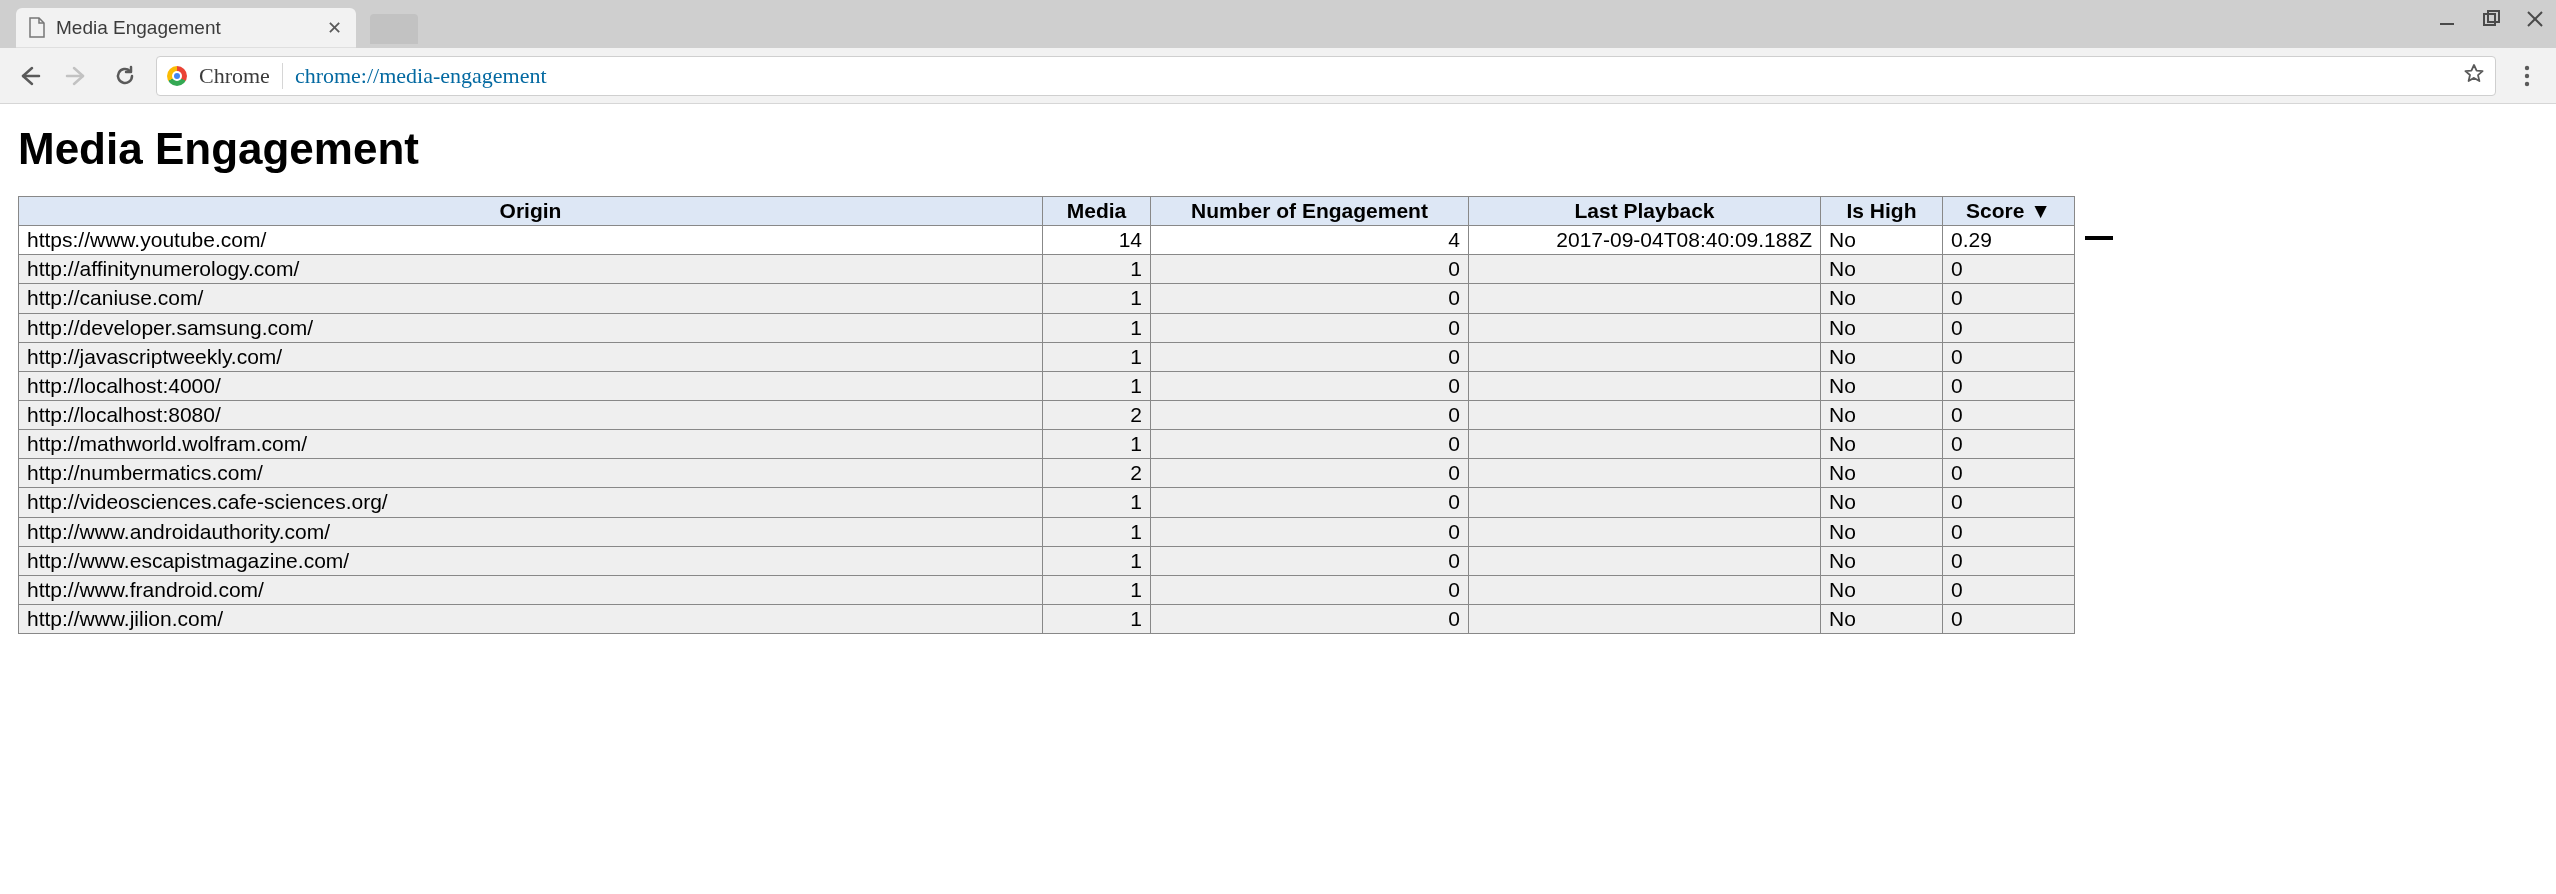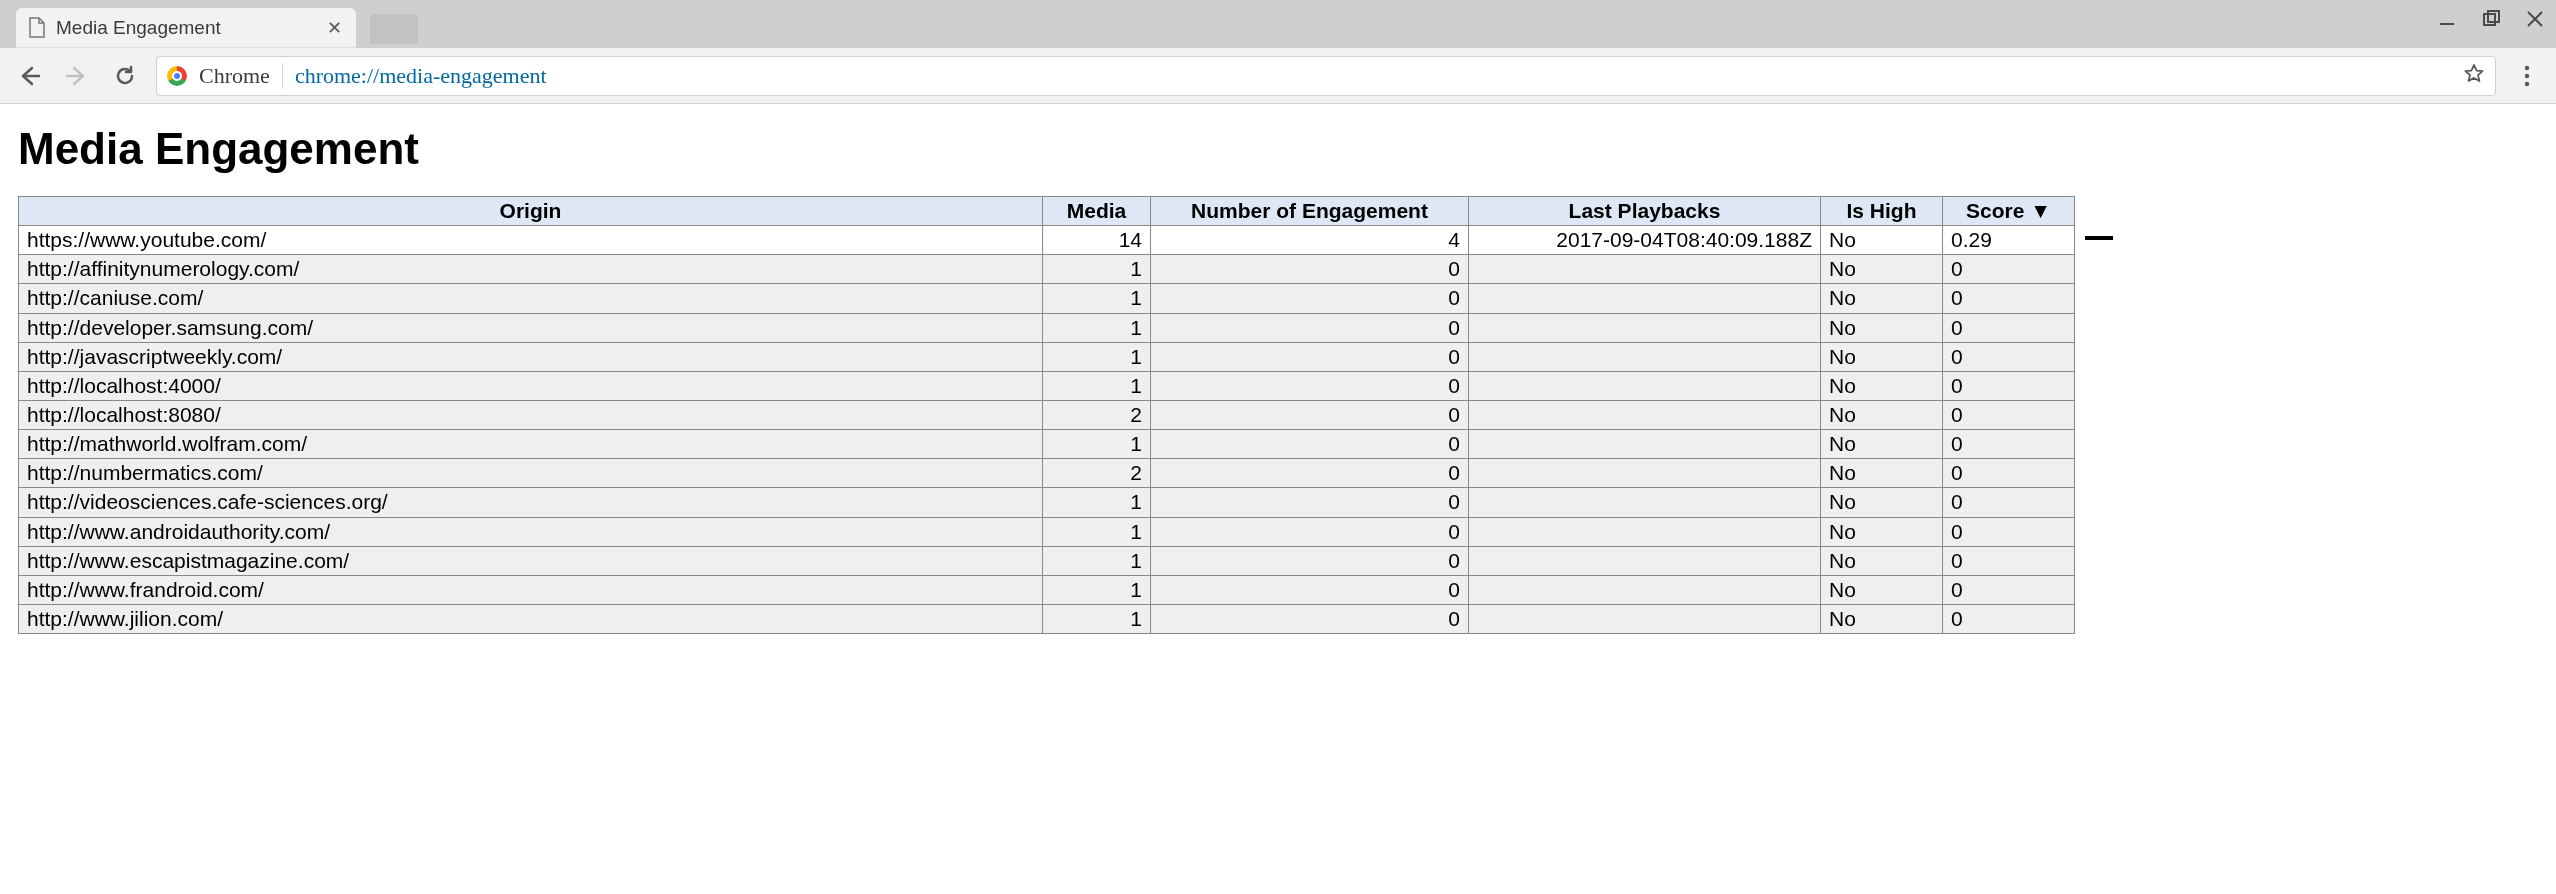--- a/index.html
+++ b/index.html
@@ -252,21 +252,21 @@
 <div class="page">
   <h1 class="page-title">Media Engagement</h1>
 
   <div class="wrap">
     <table class="data">
       <thead>
         <tr>
           <th class="col-origin">Origin</th>
           <th class="col-visits">Media</th>
           <th class="col-playbacks">Number of Engagement</th>
-          <th class="col-last">Last Playbacks</th>
+          <th class="col-last">Last Playback</th>
           <th class="col-ishigh">Is High</th>
           <th class="col-score">Score ▼</th>
         </tr>
       </thead>
       <tbody id="tbody">
           <tr class="white">
             <td class="col-origin">https://www.youtube.com/</td>
             <td class="col-visits">14</td>
             <td class="col-playbacks">4</td>
             <td class="col-last">2017-09-04T08:40:09.188Z</td>

